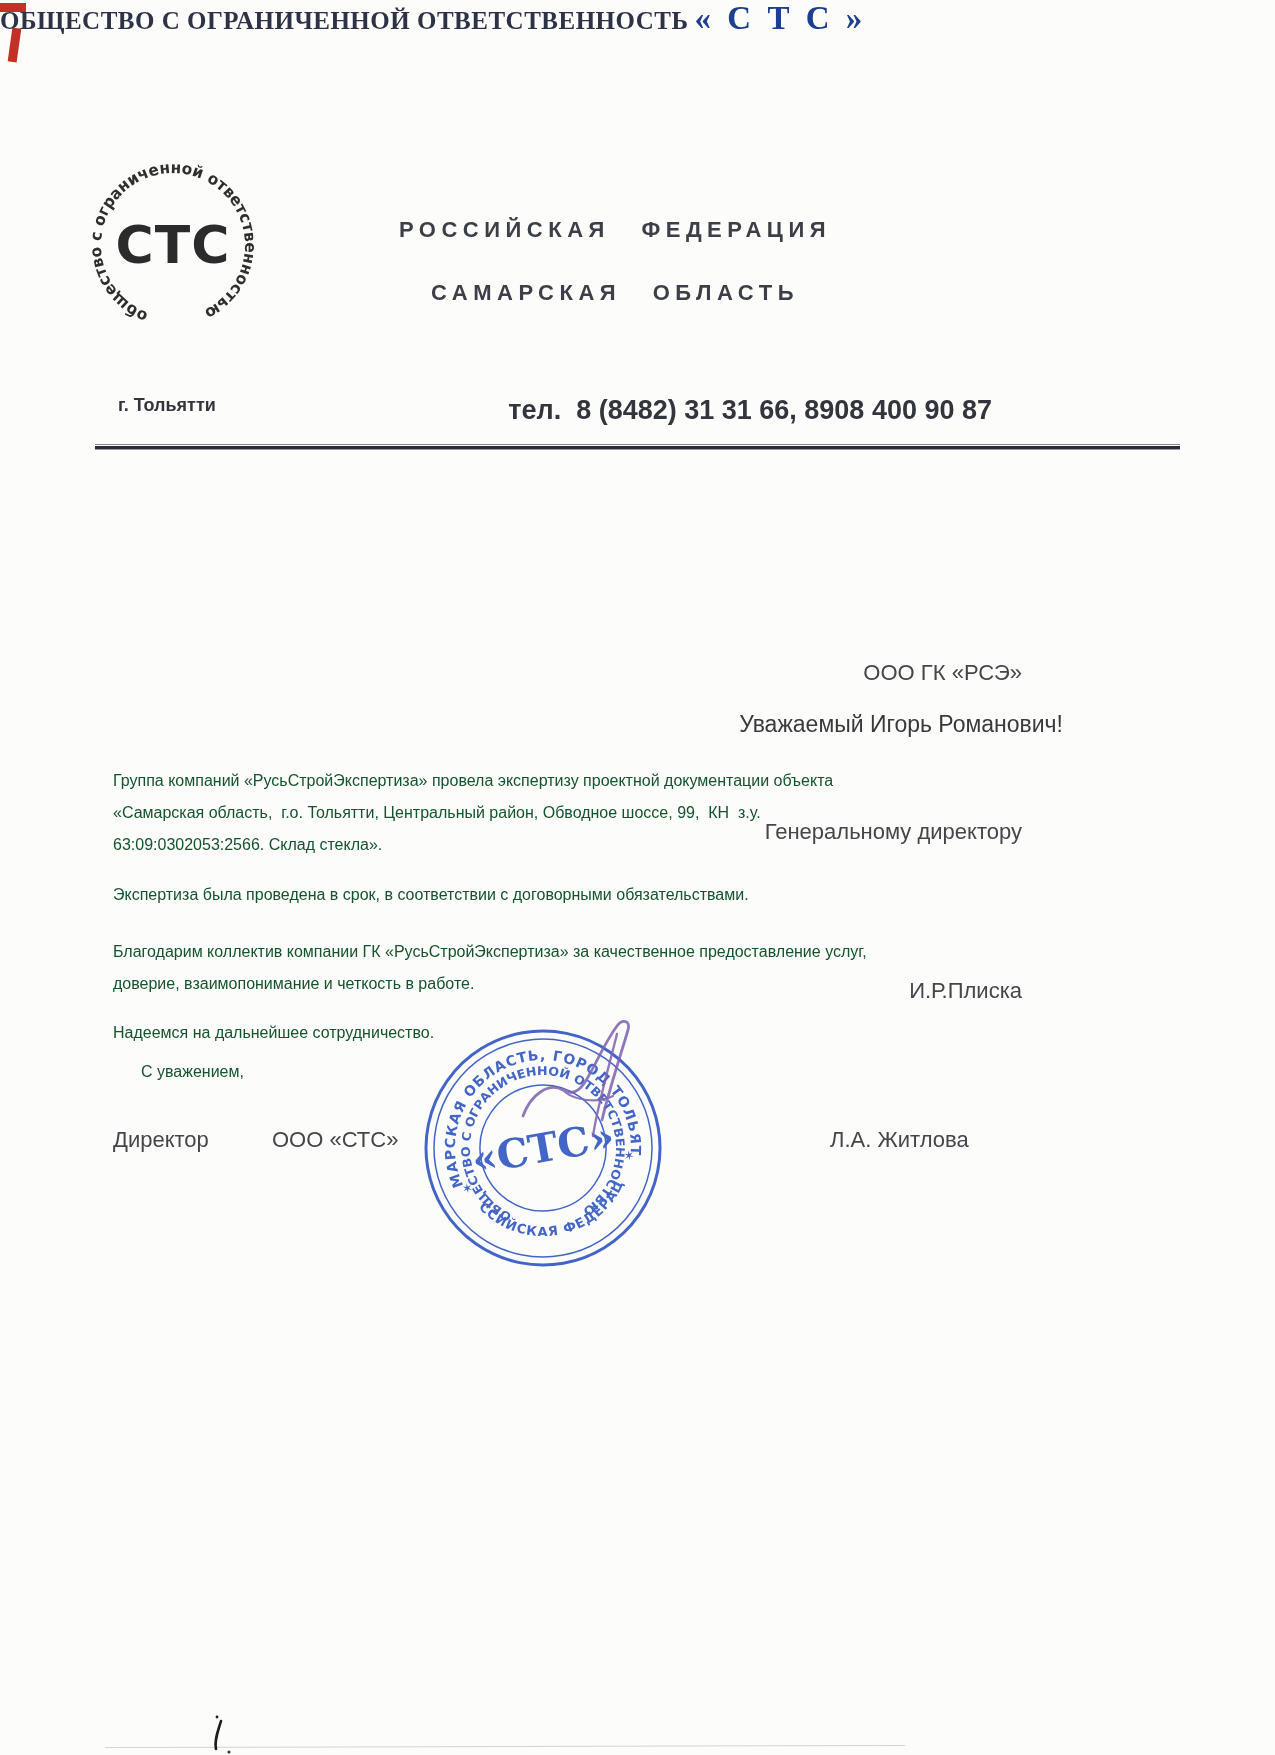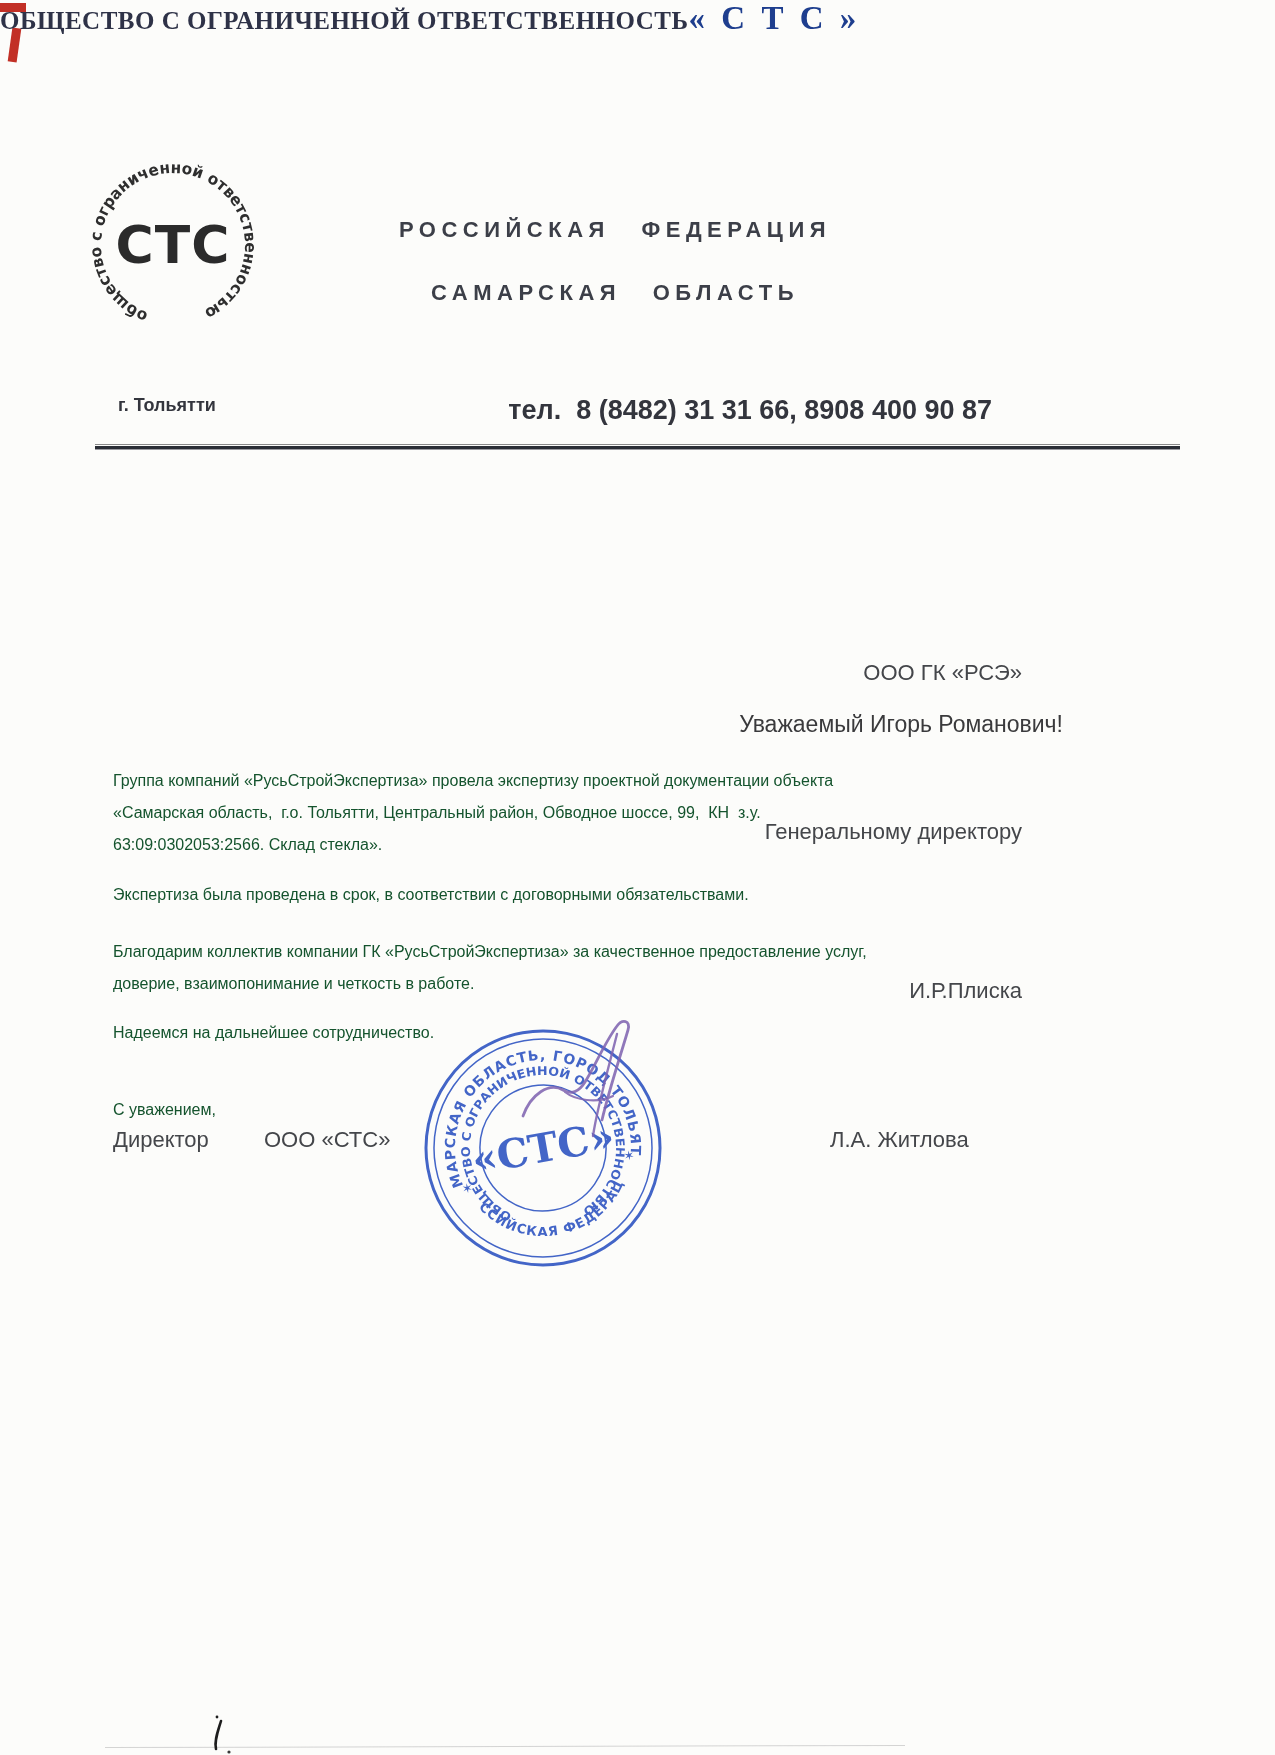--- a/index.html
+++ b/index.html
@@ -21,21 +21,21 @@
     font-weight:bold;font-size:22px;color:#3c3f48;
     letter-spacing:5.5px;word-spacing:20px;
     text-align:center;white-space:pre;
   }
   .ooo-line{
     left:0;top:339;width:1230px;
     display:flex;align-items:baseline;
     font-family:"Liberation Serif",serif;font-weight:bold;
   }
   .ooo-prefix{font-size:25px;color:#2e3247;letter-spacing:0.5px;white-space:pre;}
-  .ooo-brand{font-size:33px;color:#1e3e8e;letter-spacing:4px;white-space:pre;}
+  .ooo-brand{font-size:33px;color:#1e3e8e;letter-spacing:4px;margin-left:6px;white-space:pre;}
   .city{left:118px;top:395px;font-weight:bold;font-size:18px;color:#33353d;}
   .phone{right:283px;top:395px;font-weight:bold;font-size:27px;color:#33353d;white-space:pre;}
   .divider{left:95px;top:444px;width:1085px;height:6px;border-top:1px solid #8a8a8a;}
   .divider-inner{margin-top:1px;height:3px;background:#2a2d35;border-bottom:1px solid #9a9aa0;}
 
   
   .recipient{
     right:253px;top:540px;text-align:right;
     font-size:22px;color:#44464a;line-height:53px;white-space:pre;
   }
@@ -101,24 +101,24 @@
 
   <div class="abs para line" style="top:879px;">Экспертиза была проведена в срок, в соответствии с договорными обязательствами.</div>
 
   <div class="abs para" style="top:936px;">
     <div class="line">Благодарим коллектив компании ГК «РусьСтройЭкспертиза» за качественное предоставление услуг,</div>
     <div class="line">доверие, взаимопонимание и четкость в работе.</div>
   </div>
 
   <div class="abs para line" style="top:1017px;">Надеемся на дальнейшее сотрудничество.</div>
 
-  <div class="abs para line" style="top:1094px;">С уважением,</div>
+  <div class="abs para line" style="top:1056px;margin-left:28px;">С уважением,</div>
 
   <div class="abs sig-row-item" style="left:113px;">Директор</div>
-  <div class="abs sig-row-item" style="left:264px;">ООО «СТС»</div>
+  <div class="abs sig-row-item" style="left:272px;">ООО «СТС»</div>
   <div class="abs sig-row-item" style="left:830px;">Л.А. Житлова</div>
 
   <div class="abs stamp-wrap">
     <svg width="250" height="250" viewBox="0 0 250 250">
       <defs>
         <path id="stampTop" d="M 40,147.8 A 88,88 0 1,1 210,147.8" fill="none"></path>
         <path id="stampBottom" d="M 52.9,175.5 A 88,88 0 0,0 197.1,175.5" fill="none"></path>
         <path id="stampInner" d="M 83.1,184.8 A 73,73 0 1,1 143.9,195.5" fill="none"></path>
       </defs>
       <circle cx="125" cy="125" r="117" fill="none" stroke="#2f55c2" stroke-width="3"></circle>

